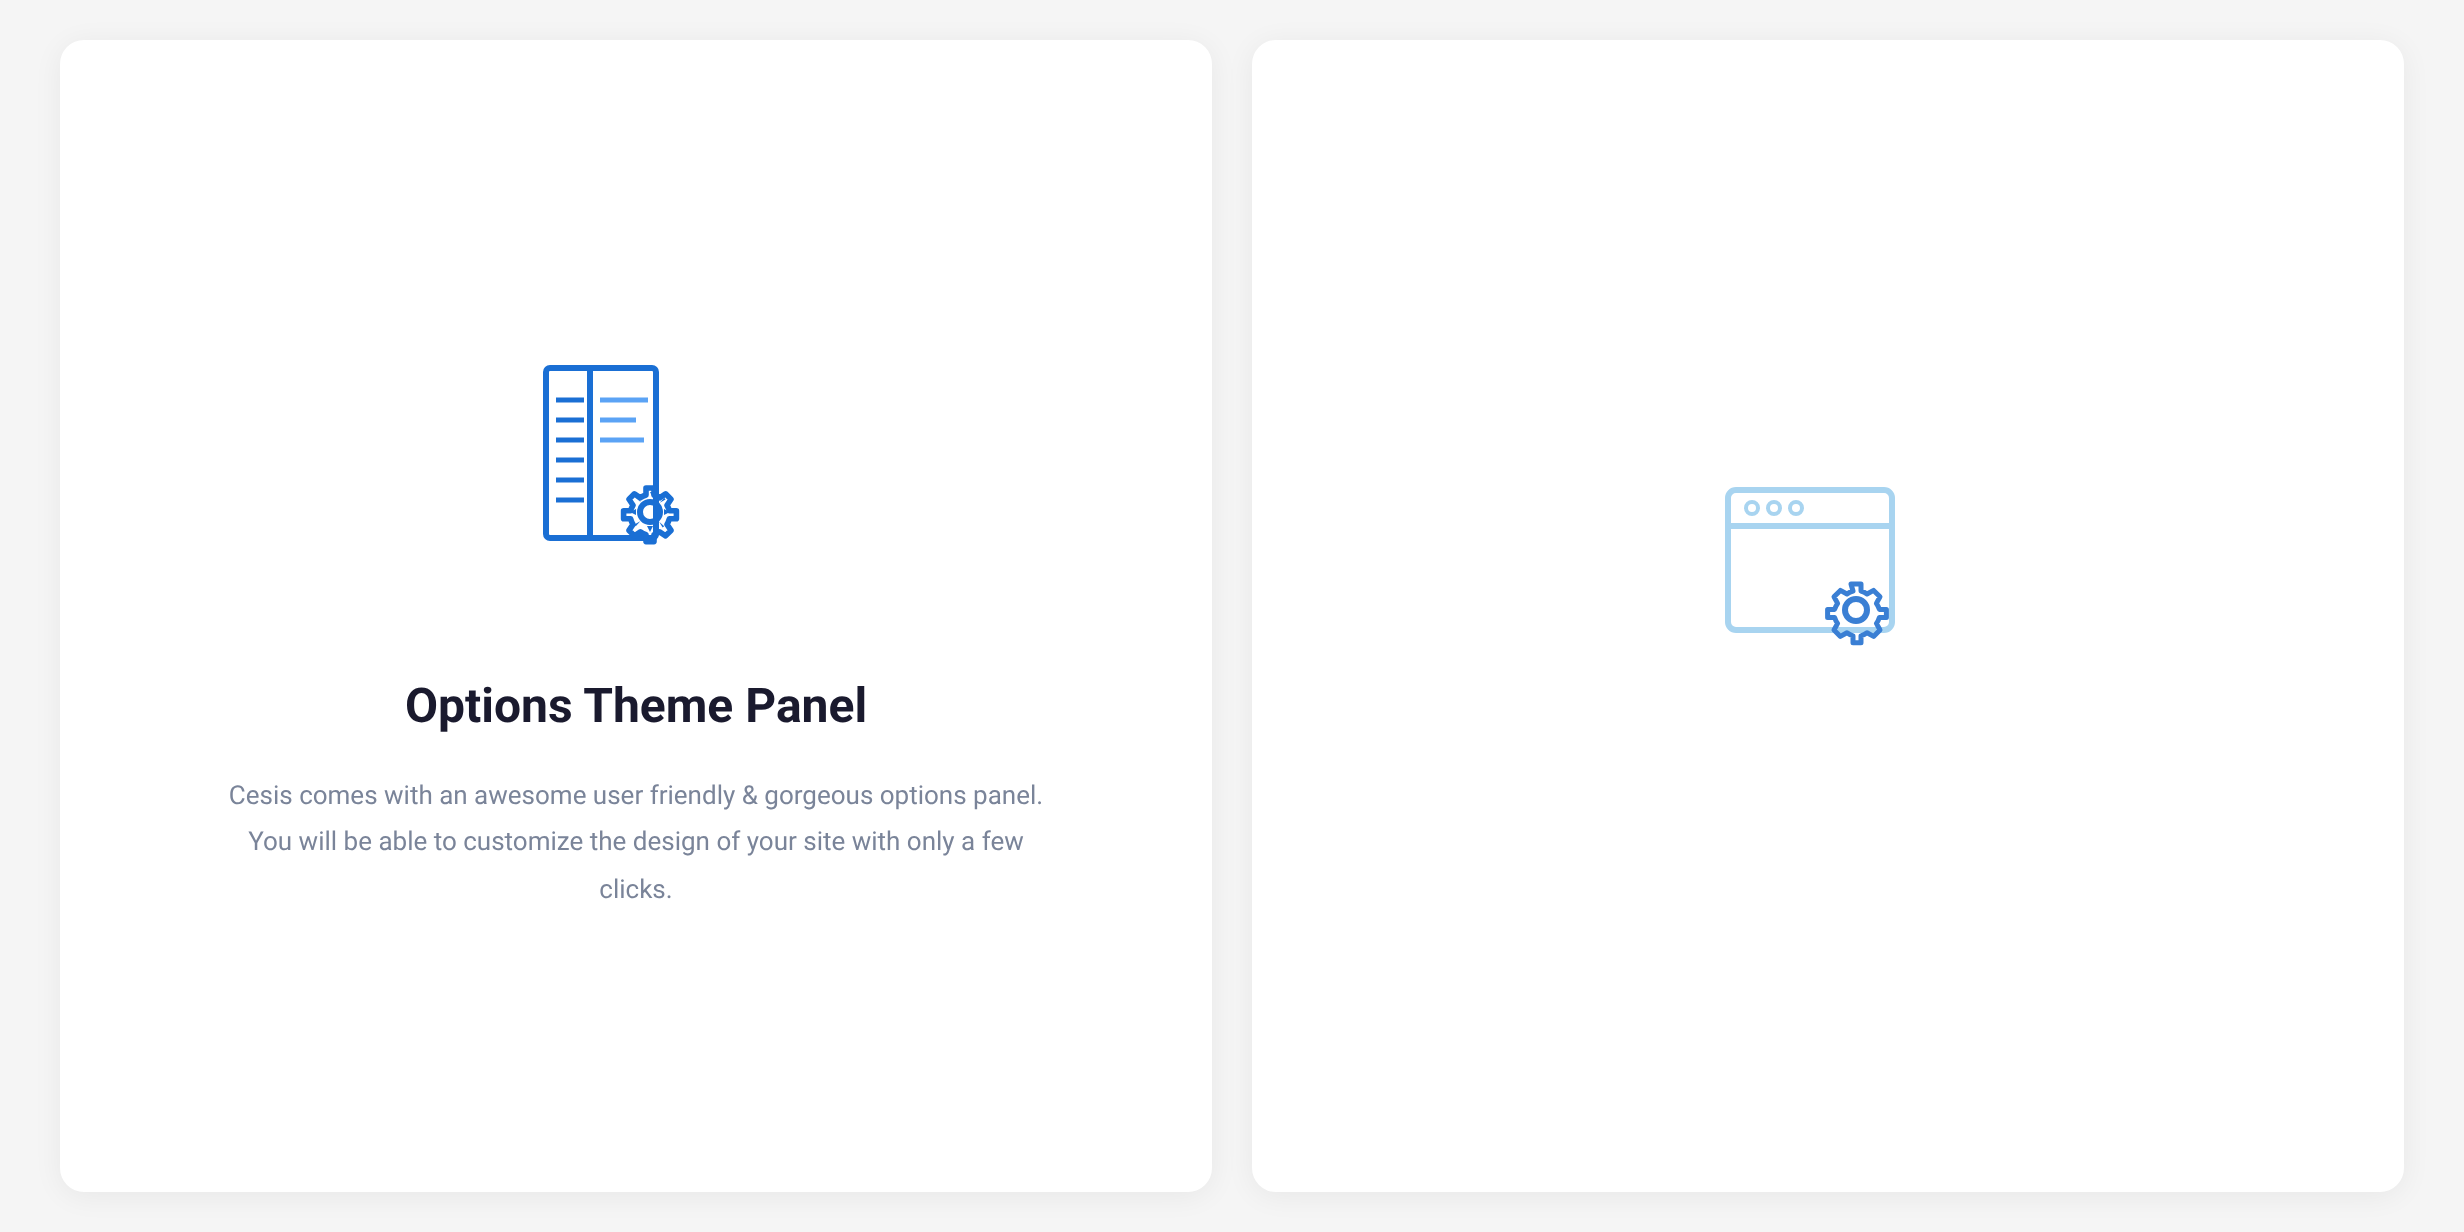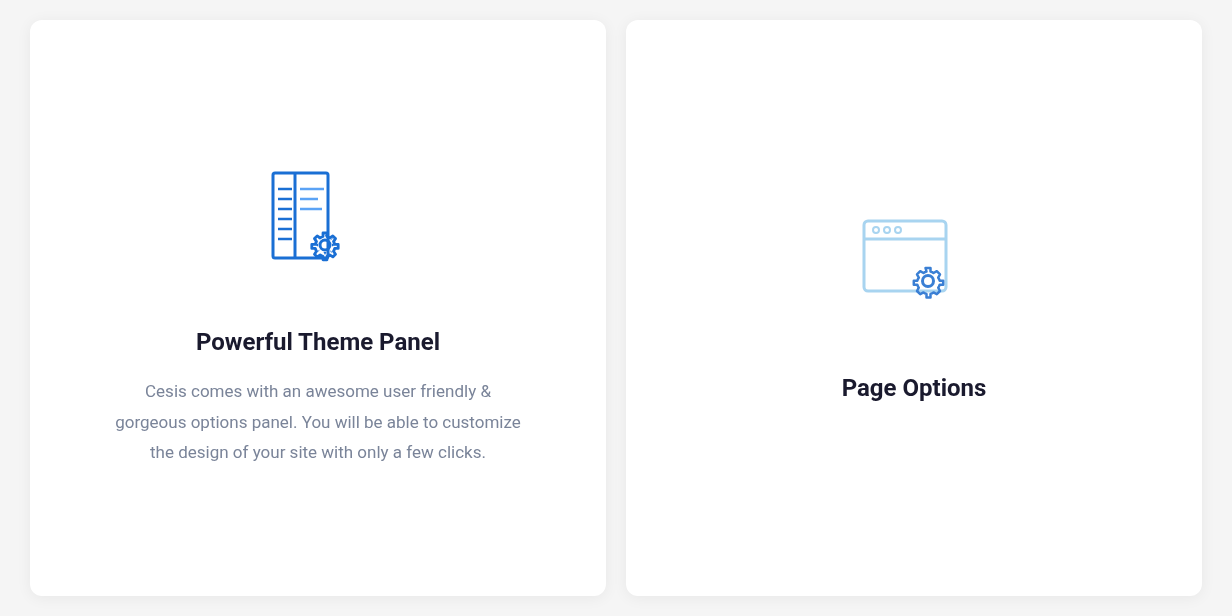--- a/index.html
+++ b/index.html
@@ -49,21 +49,21 @@
     }
 
     .card-title {
       font-size: 24px;
       font-weight: 700;
       color: #1a1a2e;
       margin-bottom: 20px;
     }
 
     .card-description {
-      font-size: 17px;
+      font-size: 13px;
       color: #7a8499;
       line-height: 1.8;
       max-width: 420px;
     }
   </style>
 </head>
 <body>
 
 <div class="cards-container">
 
@@ -95,21 +95,21 @@
           <path d="M22 12 L19 10.5 L19 13.5 Z" fill="#1a6fd4"></path>
           <path d="M4.9 4.9 L7.4 7.1 L5.7 4.2 Z" fill="#1a6fd4"></path>
           <path d="M19.1 19.1 L16.6 16.9 L18.3 19.8 Z" fill="#1a6fd4"></path>
           <path d="M19.1 4.9 L16.9 7.4 L19.8 5.7 Z" fill="#1a6fd4"></path>
           <path d="M4.9 19.1 L7.1 16.6 L4.2 18.3 Z" fill="#1a6fd4"></path>
 
           <path d="M10,0 L10,3.5 Q8.5,4 7.2,4.9 L4.2,2.9 L1.5,5.6 L3.5,8.6 Q2.7,9.9 2.3,11.4 L-1.2,11.4 L-1.2,15.4 L2.3,15.4 Q2.7,16.9 3.5,18.2 L1.5,21.2 L4.2,23.9 L7.2,21.9 Q8.5,22.8 10,23.3 L10,26.8 L14,26.8 L14,23.3 Q15.5,22.8 16.8,21.9 L19.8,23.9 L22.5,21.2 L20.5,18.2 Q21.3,16.9 21.7,15.4 L25.2,15.4 L25.2,11.4 L21.7,11.4 Q21.3,9.9 20.5,8.6 L22.5,5.6 L19.8,2.9 L16.8,4.9 Q15.5,4 14,3.5 L14,0 Z" fill="none" stroke="#1a6fd4" stroke-width="2.8" stroke-linejoin="round" transform="translate(0, 0)"></path>
         </g>
       </svg>
     </div>
-    <h2 class="card-title">Powerful Theme Panel</h2>
+    <h2 class="card-title">Options Theme Panel</h2>
     <p class="card-description">Cesis comes with an awesome user friendly &amp; gorgeous options panel. You will be able to customize the design of your site with only a few clicks.</p>
   </div>
 
   <div class="card">
     <div class="card-icon">
       <svg width="140" height="140" viewBox="0 0 140 140" fill="none" xmlns="http://www.w3.org/2000/svg">
 
         <rect x="20" y="22" width="82" height="70" rx="4" fill="none" stroke="#a8d4f0" stroke-width="3"></rect>
 
         <line x1="20" y1="40" x2="102" y2="40" stroke="#a8d4f0" stroke-width="3"></line>
@@ -117,16 +117,15 @@
         <circle cx="32" cy="31" r="3" fill="none" stroke="#a8d4f0" stroke-width="2"></circle>
         <circle cx="43" cy="31" r="3" fill="none" stroke="#a8d4f0" stroke-width="2"></circle>
         <circle cx="54" cy="31" r="3" fill="none" stroke="#a8d4f0" stroke-width="2"></circle>
 
         <g transform="translate(70, 68)">
           <circle cx="14" cy="14" r="5.5" fill="none" stroke="#3a7fd4" stroke-width="3"></circle>
           <path d="M11.5,1 L12.5,4.5 Q10.8,5 9.5,6 L6.2,4.2 L3,7.4 L4.8,10.7 Q3.8,12 3.3,13.7 L-0.2,13.7 L-0.2,17.7 L3.3,17.7 Q3.8,19.4 4.8,20.7 L3,24 L6.2,27.2 L9.5,25.4 Q10.8,26.4 12.5,26.9 L12.5,30.4 L16.5,30.4 L16.5,26.9 Q18.2,26.4 19.5,25.4 L22.8,27.2 L26,24 L24.2,20.7 Q25.2,19.4 25.7,17.7 L29.2,17.7 L29.2,13.7 L25.7,13.7 Q25.2,12 24.2,10.7 L26,7.4 L22.8,4.2 L19.5,6 Q18.2,5 16.5,4.5 L16.5,1 Z" fill="none" stroke="#3a7fd4" stroke-width="2.5" stroke-linejoin="round"></path>
         </g>
       </svg>
     </div>
-    <h2 class="card-title">Page Options</h2>
   </div>
 
 </div>
 
 </body></html>

